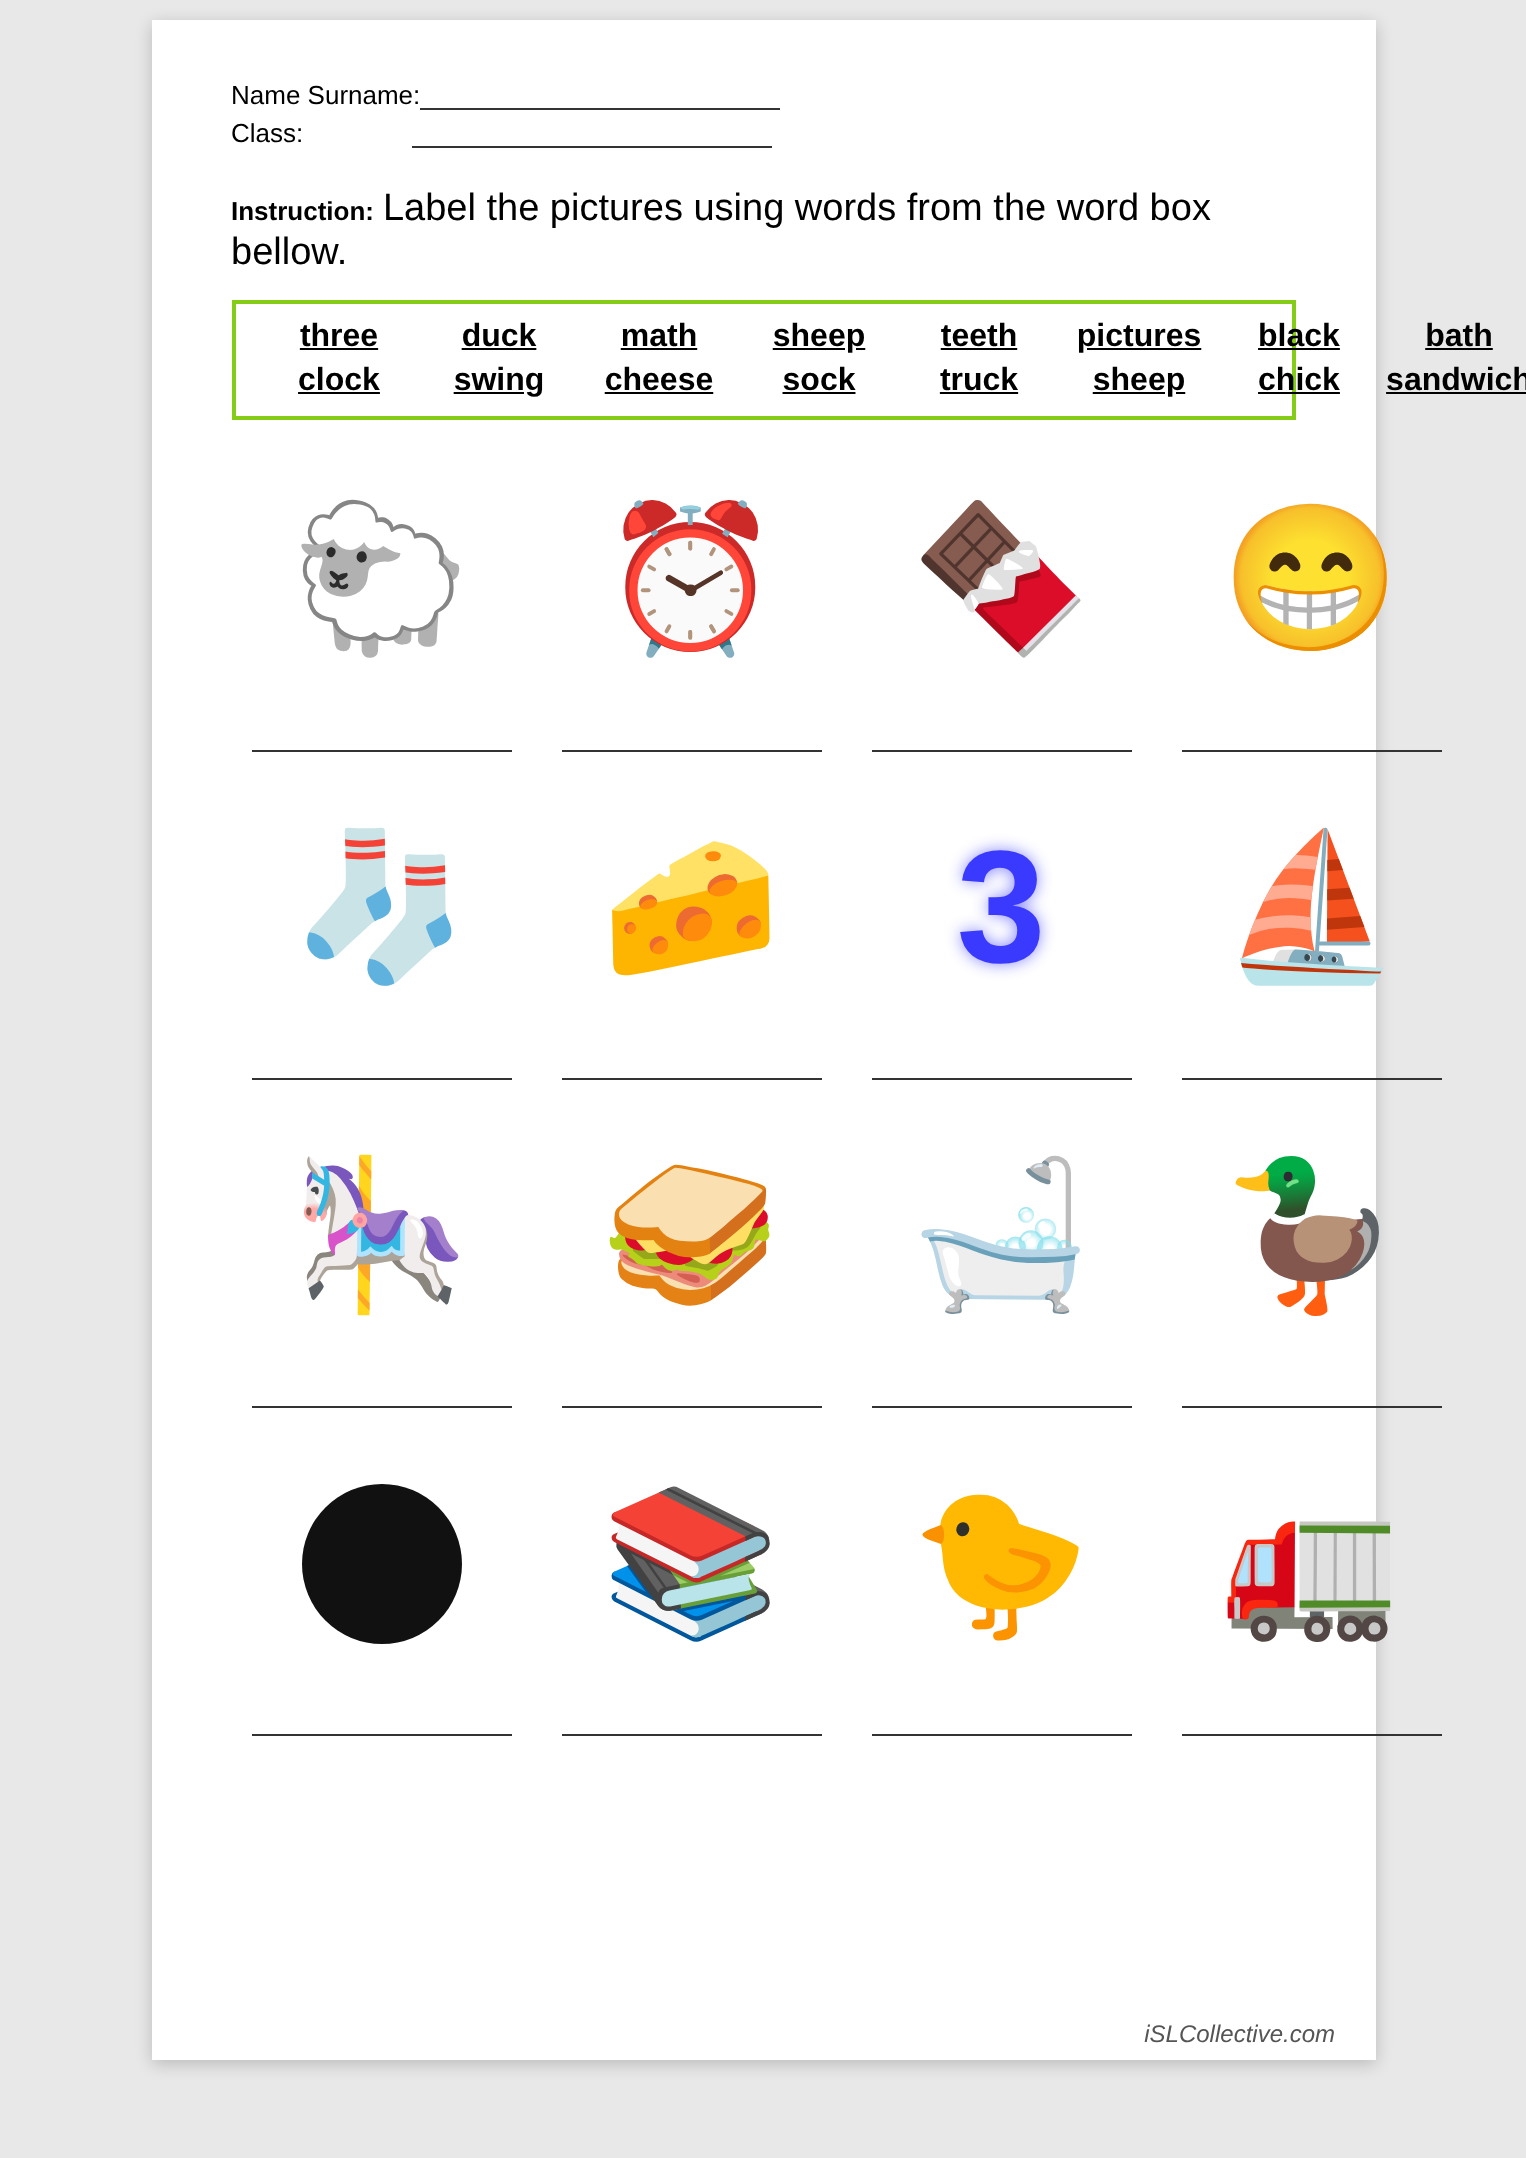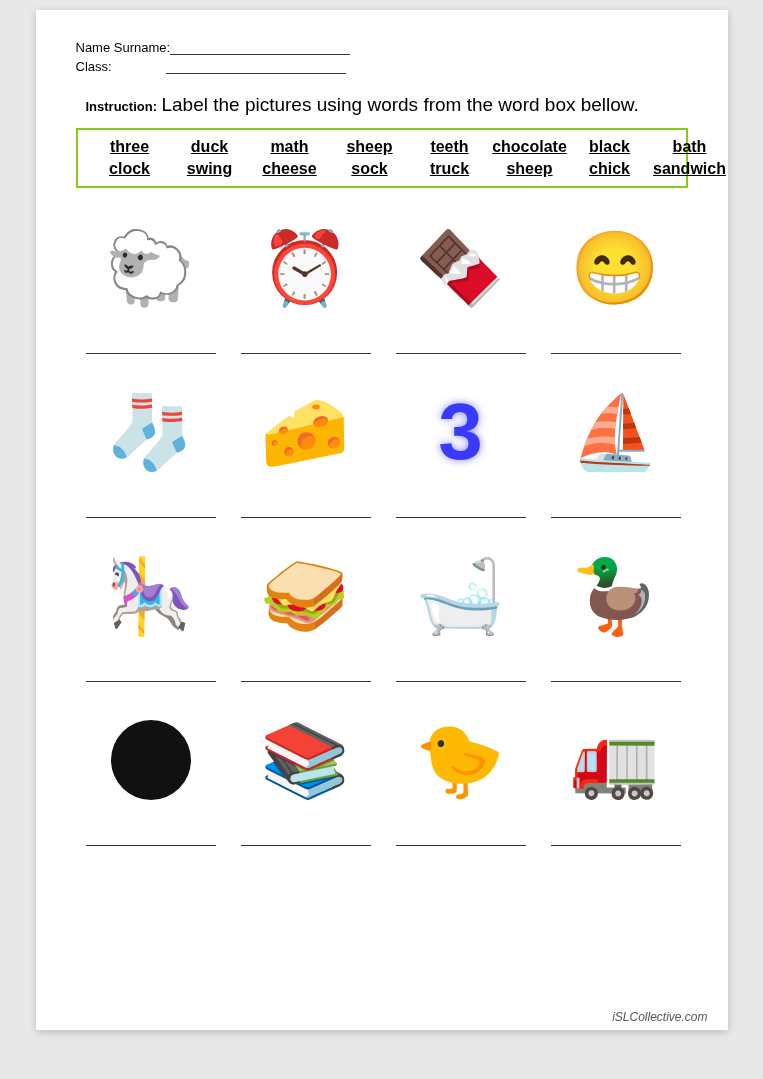--- a/index.html
+++ b/index.html
@@ -7,21 +7,21 @@
       background: #e8e8e8;
       display: flex;
       justify-content: center;
       align-items: flex-start;
       min-height: 100vh;
       padding: 10px;
       font-family: Arial, sans-serif;
     }
     .page {
       background: #fff;
-      width: 692px;
+      width: 612px;
       min-height: 1020px;
       padding: 30px 40px 20px 40px;
       box-shadow: 0 2px 8px rgba(0,0,0,0.2);
       position: relative;
     }
     .header-fields {
       margin-bottom: 20px;
     }
     .header-fields .field-row {
       display: flex;
@@ -115,33 +115,33 @@
       <span class="underline"></span>
     </div>
     <div class="field-row">
       <label>Class:</label>
       <span class="underline"></span>
     </div>
   </div>
 
   <div class="instructions">
     <div>
-      <span style="font-size:13px; font-weight:bold;margin-left:10px;">Instruction:</span>
+      <span style="font-size:13px; font-weight:bold;">Instruction:</span>
       <span style="font-size:19px;">Label the pictures using words from the word box bellow.</span>
     </div>
   </div>
 
   <div class="word-box">
     <div class="row" id="word-row-1">
         <span class="word">three</span>
         <span class="word">duck</span>
         <span class="word">math</span>
         <span class="word">sheep</span>
         <span class="word">teeth</span>
-        <span class="word">chocolate</span>
+        <span class="word">pictures</span>
         <span class="word">black</span>
         <span class="word">bath</span>
       </div>
     <div class="row" id="word-row-2">
         <span class="word">clock</span>
         <span class="word">swing</span>
         <span class="word">cheese</span>
         <span class="word">sock</span>
         <span class="word">truck</span>
         <span class="word">sheep</span>

